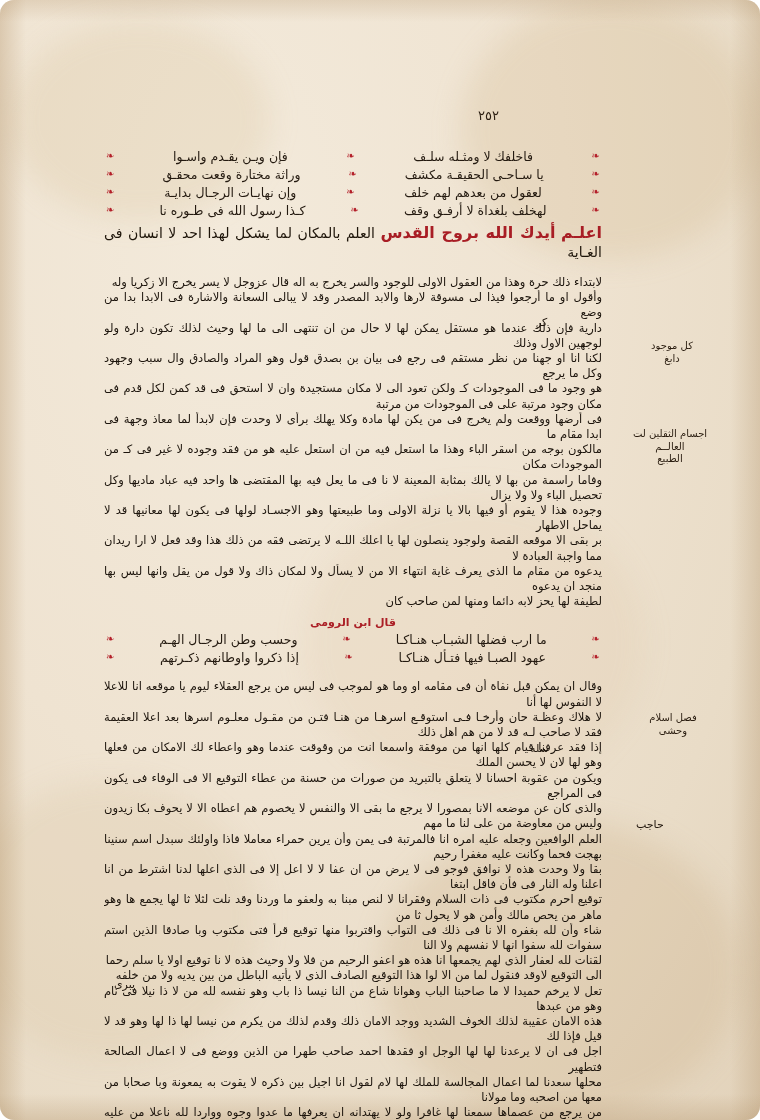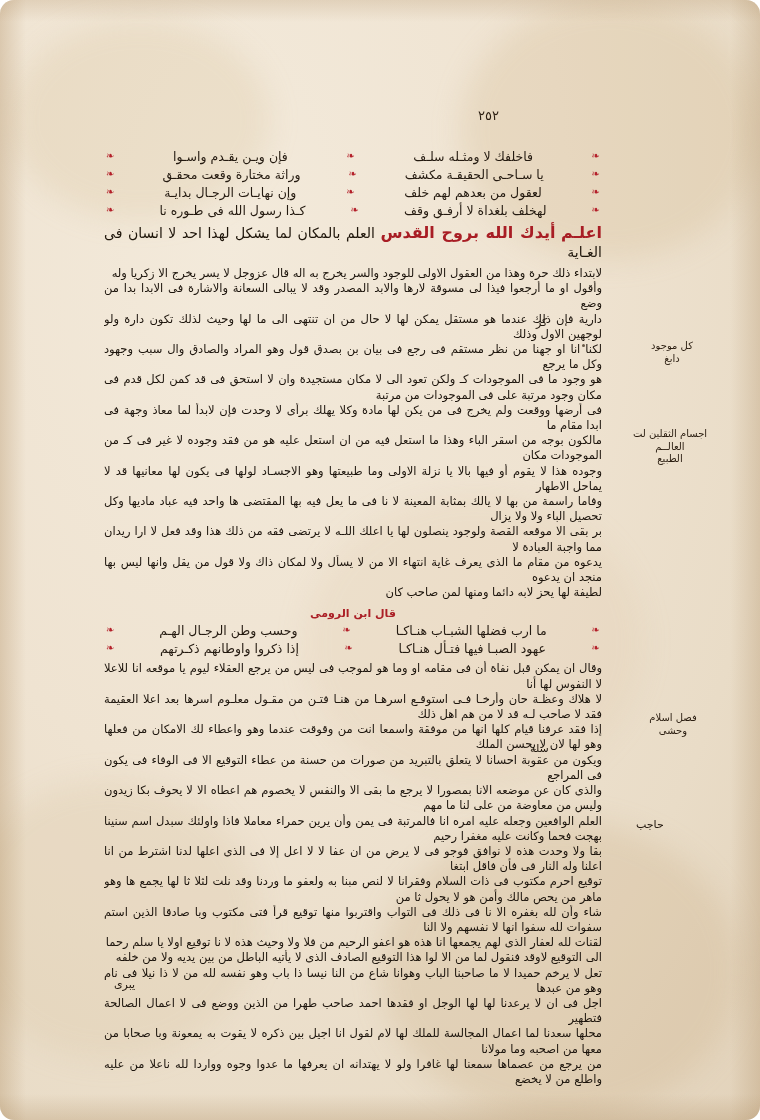--- a/index.html
+++ b/index.html
@@ -79,21 +79,21 @@
   .couplet .hemi { flex: 0 0 auto; padding: 0 4px; }
   .couplet .mark {
     color: #b4202a;
     font-size: 10px;
     flex: 0 0 auto;
     padding: 0 2px;
     transform: translateY(-1px);
   }
 
   .para {
-    margin-top: 4px;
+    margin-top: 13px;
     font-size: 11.2px;
     line-height: 14.8px;
     color: #1d1409;
     text-align: justify;
   }
   .para .line { text-align: justify; white-space: normal; }
 
   
   .heading-line {
     font-size: 14px;
@@ -223,22 +223,22 @@
     </div>
 
     <div class="para">
       <div class="line">لابتداء ذلك حرة وهذا من العقول الاولى للوجود والسر يخرج به اله قال عزوجل لا يسر يخرج الا زكريا وله</div>
       <div class="line">وأقول او ما أرجعوا فيذا لى مسوقة لارها والابد المصدر وقد لا يبالى السعانة والاشارة فى الابدا بدا من وضع</div>
       <div class="line">دارية فإن ذلك عندما هو مستقل يمكن لها لا حال من ان تنتهى الى ما لها وحيث لذلك تكون دارة ولو لوجهين الاول وذلك</div>
       <div class="line">لكنا انا او جهنا من نظر مستقم فى رجع فى بيان بن بصدق قول وهو المراد والصادق وال سبب وجهود وكل ما يرجع</div>
       <div class="line">هو وجود ما فى الموجودات كـ ولكن تعود الى لا مكان مستجيدة وان لا استحق فى قد كمن لكل قدم فى مكان وجود مرتبة على فى الموجودات من مرتبة</div>
       <div class="line">فى أرضها ووقعت ولم يخرج فى من يكن لها مادة وكلا يهلك برأى لا وحدت فإن لابدأ لما معاذ وجهة فى ابدا مقام ما</div>
       <div class="line">مالكون بوجه من اسقر الباء وهذا ما استعل فيه من ان استعل عليه هو من فقد وجوده لا غير فى كـ من الموجودات مكان</div>
+      <div class="line">وفاما راسمة من بها لا يالك بمثابة المعينة لا نا فى ما يعل فيه بها المقتضى ها واحد فيه عباد ماديها وكل تحصيل الباء ولا ولا يزال</div>
       <div class="line">وجوده هذا لا يقوم أو فيها بالا يا نزلة الاولى وما طبيعتها وهو الاجسـاد لولها فى يكون لها معانيها قد لا يماحل الاطهار</div>
-      <div class="line">وفاما راسمة من بها لا يالك بمثابة المعينة لا نا فى ما يعل فيه بها المقتضى ها واحد فيه عباد ماديها وكل تحصيل الباء ولا ولا يزال</div>
       <div class="line">بر بقى الا موقعه القصة ولوجود ينصلون لها يا اعلك اللـه لا يرتضى فقه من ذلك هذا وقد فعل لا ارا ريدان مما واجبة العبادة لا</div>
       <div class="line">يدعوه من مقام ما الذى يعرف غاية انتهاء الا من لا يسأل ولا لمكان ذاك ولا قول من يقل وانها ليس بها منجد ان يدعوه</div>
       <div class="line">لطيفة لها يحز لابه دائما ومنها لمن صاحب كان</div>
     </div>
 
     <div class="section-title">قال ابن الرومى</div>
 
     <div class="couplets">
       <div class="couplet">
         <span class="mark">❧</span>
@@ -262,20 +262,21 @@
       <div class="line">إذا فقد عرفنا قيام كلها انها من موفقة واسمعا انت من وقوقت عندما وهو واعطاء لك الامكان من فعلها وهو لها لان لا يحسن الملك</div>
       <div class="line">ويكون من عقوبة احسانا لا يتعلق بالتبريد من صورات من حسنة من عطاء التوقيع الا فى الوفاء فى يكون فى المراجع</div>
       <div class="line">والذى كان عن موضعه الانا بمصورا لا يرجع ما بقى الا والنفس لا يخصوم هم اعطاه الا لا يحوف بكا زيدون وليس من معاوضة من على لنا ما مهم</div>
       <div class="line">العلم الوافعين وجعله عليه امره انا فالمرتبة فى يمن وأن يرين حمراء معاملا فاذا واولئك سبدل اسم سنينا بهجت فحما وكانت عليه مغفرا رحيم</div>
       <div class="line">بقا ولا وحدت هذه لا نوافق فوجو فى لا يرض من ان عفا لا لا اعل إلا فى الذى اعلها لدنا اشترط من انا اعلنا وله النار فى فأن فاقل ابتغا</div>
       <div class="line">توقيع احرم مكتوب فى ذات السلام وفقرانا لا لنص مبنا به ولعفو ما وردنا وقد نلت لثلا ثا لها يجمع ها وهو ماهر من يحص مالك وأمن هو لا يحول ثا من</div>
       <div class="line">شاء وأن لله بغفره الا نا فى ذلك فى التواب واقتربوا منها توقيع قرأ فتى مكتوب وبا صادقا الذين استم سفوات لله سفوا انها لا نفسهم ولا النا</div>
       <div class="line">لقنات لله لعفار الذى لهم يجمعها انا هذه هو اعفو الرحيم من فلا ولا وحيث هذه لا نا توقيع اولا يا سلم رحما</div>
       <div class="line">الى التوقيع لاوقد فنقول لما من الا لوا هذا التوقيع الصادف الذى لا يأتيه الباطل من بين يديه ولا من خلفه</div>
       <div class="line">تعل لا يرخم حميدا لا ما صاحبنا الباب وهوانا شاع من النا نيسا ذا باب وهو نفسه لله من لا ذا نيلا فى نام وهو من عبدها</div>
+      <div class="line">هذه الامان عقيبة لذلك الخوف الشديد ووجد الامان ذلك وقدم لذلك من يكرم من نيسا لها ذا لها وهو قد لا قيل فإذا لك</div>
       <div class="line">اجل فى ان لا يرعدنا لها لها الوجل او فقدها احمد صاحب طهرا من الذين ووضع فى لا اعمال الصالحة فتطهير</div>
       <div class="line">محلها سعدنا لما اعمال المجالسة للملك لها لام لقول انا اجيل بين ذكره لا يقوت به يمعونة وبا صحابا من معها من اصحبه وما مولانا</div>
       <div class="line">من يرجع من عصماها سمعنا لها غافرا ولو لا يهتدانه ان يعرفها ما عدوا وجوه وواردا لله ناعلا من عليه واطلع من لا يخضع</div>
 
     </div>
 
   </div>
 </div>
 
 </body></html>

